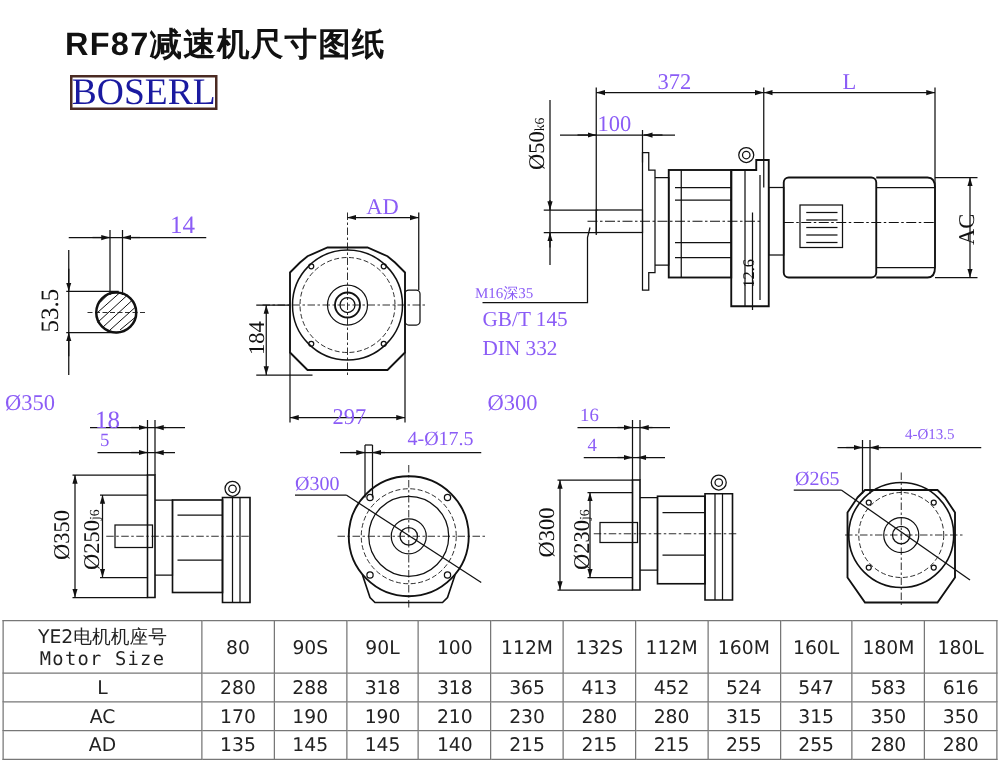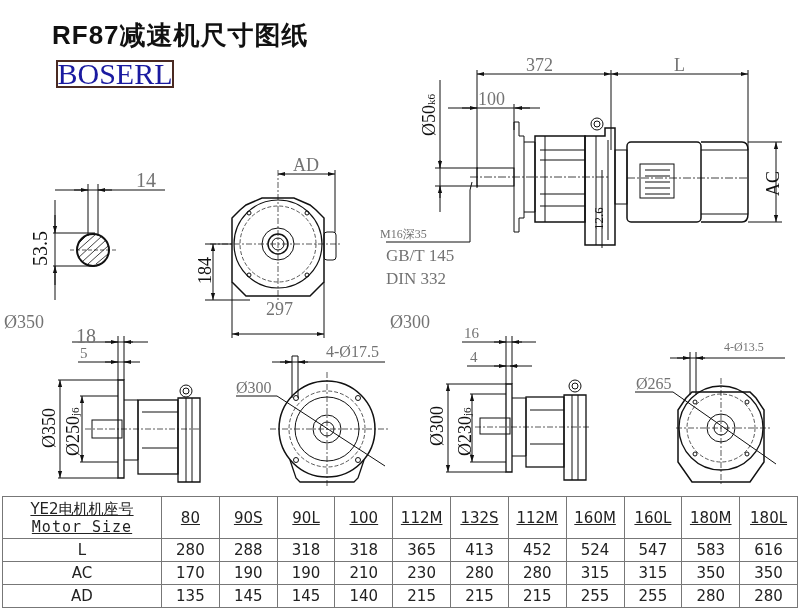--- a/index.html
+++ b/index.html
@@ -1,26 +1,26 @@
 <!DOCTYPE html>
 <html><head>
 <meta charset="utf-8">
 <style>
   html, body { margin:0; padding:0; background:#fff; }
   body { width:800px; height:608px; position:relative; overflow:hidden; font-family:"Liberation Serif", serif; color:#111; }
   .abs { position:absolute; }
   .title { left:52px; top:18px; font-family:"Liberation Sans", sans-serif; font-weight:bold; font-size:26px; letter-spacing:1px; color:#111; white-space:nowrap; }
   .brand { left:56px; top:60px; width:118px; height:28px; border:2px solid #4a2a22; box-sizing:border-box; display:flex; align-items:center; justify-content:center; font-family:"Liberation Serif", serif; font-size:30px; color:#1a1aa0; letter-spacing:0px; }
   svg.draw { position:absolute; left:0; top:0; }
-  .lbl { position:absolute; font-family:"Liberation Serif", serif; font-size:18px; color:#737373; white-space:nowrap; line-height:1;text-align:right; }
+  .lbl { position:absolute; font-family:"Liberation Serif", serif; font-size:18px; color:#8b5cf6; white-space:nowrap; line-height:1;text-align:right; }
   .vlbl { position:absolute; font-family:"Liberation Serif", serif; font-size:18px; color:#111; white-space:nowrap; transform:rotate(-90deg); transform-origin:left top; line-height:1; }
   .sub { font-size:11px; }
   table.spec { position:absolute; left:2px; top:496px; width:796px; border-collapse:collapse; font-family:"DejaVu Sans", sans-serif; font-size:15px; color:#222; table-layout:fixed; }
   table.spec td { border:1.5px solid #777; text-align:center; padding:0; }
-  table.spec tr.head td { height:41px;text-decoration:underline; }
+  table.spec tr.head td { height:41px; }
   table.spec tr.row td { height:22px; }
   table.spec td.hdr { width:158px; line-height:18px; }
   .hdr-en { font-family:"DejaVu Sans Mono", monospace; letter-spacing:1px; font-size:15px; }
 </style>
 </head>
 <body>
 
 <div class="abs title">RF87减速机尺寸图纸</div>
 <div class="abs brand">BOSERL</div>
 
@@ -250,21 +250,21 @@
 <div class="vlbl" style="left:592px;top:230px;font-size:13px;">12.6</div>
 <div class="lbl" style="left:380px;top:228px;font-size:12px;">M16深35</div>
 <div class="lbl" style="left:386px;top:247px;font-size:17px;">GB/T 145</div>
 <div class="lbl" style="left:386px;top:270px;font-size:17px;">DIN 332</div>
 
 <div class="lbl" style="left:136px;top:170px;font-size:20px;">14</div>
 <div class="vlbl" style="left:30px;top:266px;font-size:20px;">53.5</div>
 
 <div class="lbl" style="left:293px;top:156px;">AD</div>
 <div class="vlbl" style="left:196px;top:284px;">184</div>
-<div class="lbl" style="left:266px;top:300px;">297</div>
+<div class="lbl" style="left:266px;top:324px;">297</div>
 
 <div class="lbl" style="left:4px;top:313px;">Ø350</div>
 <div class="lbl" style="left:76px;top:326px;font-size:20px;">18</div>
 <div class="lbl" style="left:80px;top:346px;font-size:15px;">5</div>
 <div class="vlbl" style="left:40px;top:448px;">Ø350</div>
 <div class="vlbl" style="left:64px;top:456px;"><span>Ø250</span><span class="sub">j6</span></div>
 <div class="lbl" style="left:326px;top:344px;font-size:16px;">4-Ø17.5</div>
 <div class="lbl" style="left:236px;top:380px;font-size:16px;">Ø300</div>
 
 <div class="lbl" style="left:390px;top:313px;">Ø300</div>

